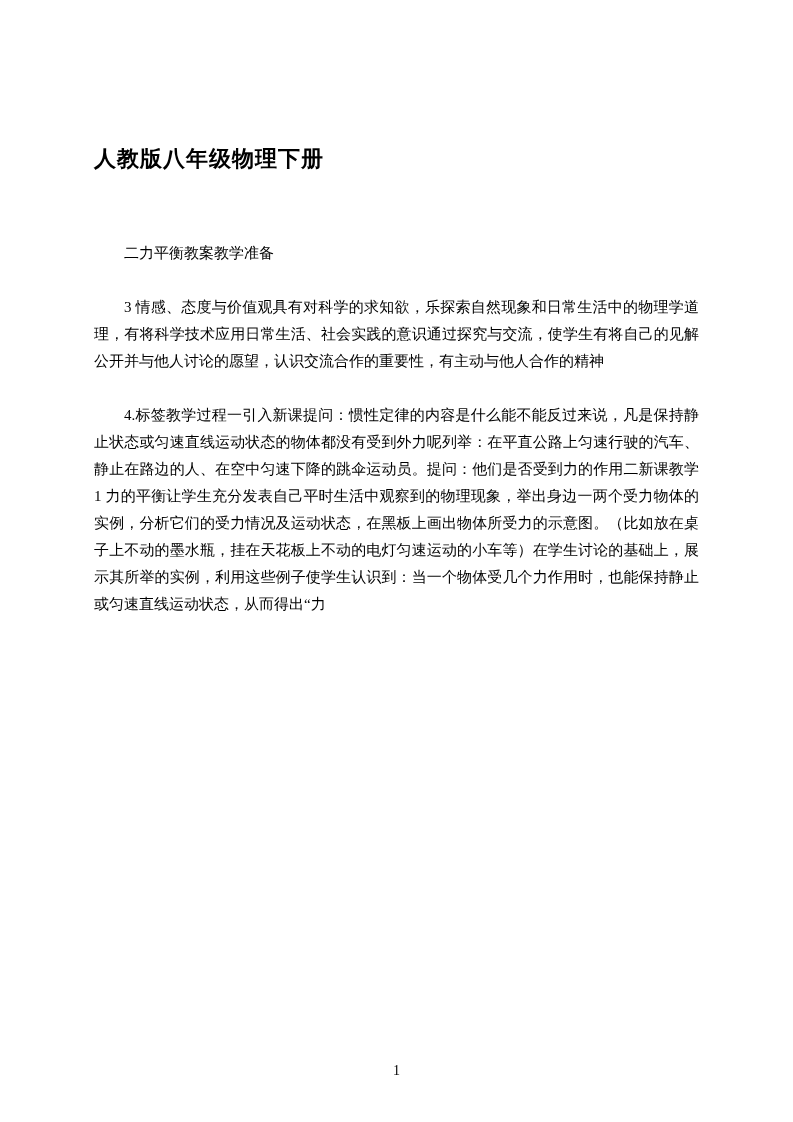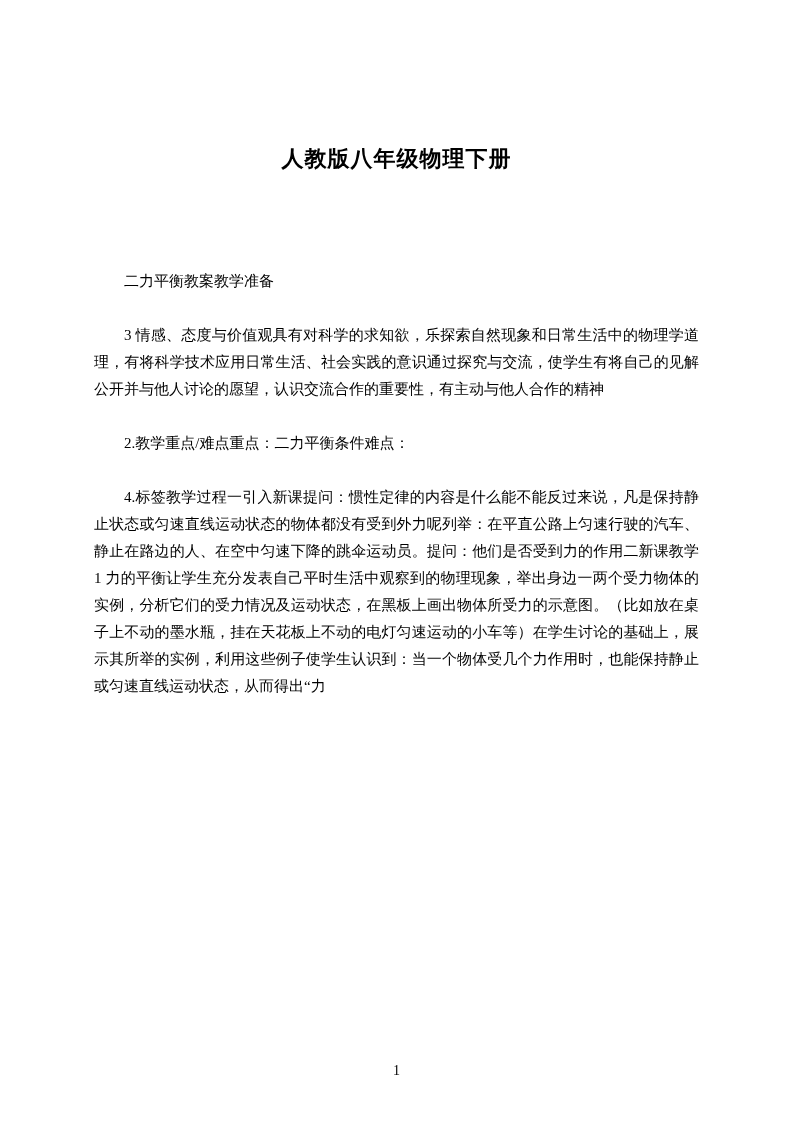--- a/index.html
+++ b/index.html
@@ -14,28 +14,28 @@
     margin: 0 auto;
     background: #ffffff;
     color: #000000;
     font-family: "Liberation Serif", "DejaVu Serif", serif;
     box-sizing: border-box;
     padding: 142px 94px 0 94px;
     overflow: hidden;
   }
   .doc-title {
     margin: 0;
-    text-align: center;
+    text-align: left;
     font-size: 22px;
     line-height: 34px;
     font-weight: bold;
     letter-spacing: 1px;
   }
   .doc-body {
-    margin-top: 92px;
+    margin-top: 64px;
     font-size: 15px;
     line-height: 27px;
     text-align: justify;
     text-justify: inter-ideograph;
   }
   .para {
     margin: 0 0 27px 0;
     text-indent: 2em;
     word-break: break-all;
   }
@@ -52,21 +52,20 @@
 </head>
 <body>
 
 <div class="page">
 
   <h1 class="doc-title">人教版八年级物理下册</h1>
 
   <div class="doc-body">
     <p class="para">二力平衡教案教学准备</p>
     <p class="para">3 情感、态度与价值观具有对科学的求知欲，乐探索自然现象和日常生活中的物理学道理，有将科学技术应用日常生活、社会实践的意识通过探究与交流，使学生有将自己的见解公开并与他人讨论的愿望，认识交流合作的重要性，有主动与他人合作的精神</p>
-    <p class="para">2.教学重点/难点重点：二力平衡条件难点：</p>
     <p class="para">4.标签教学过程一引入新课提问：惯性定律的内容是什么能不能反过来说，凡是保持静止状态或匀速直线运动状态的物体都没有受到外力呢列举：在平直公路上匀速行驶的汽车、静止在路边的人、在空中匀速下降的跳伞运动员。提问：他们是否受到力的作用二新课教学 1 力的平衡让学生充分发表自己平时生活中观察到的物理现象，举出身边一两个受力物体的实例，分析它们的受力情况及运动状态，在黑板上画出物体所受力的示意图。（比如放在桌子上不动的墨水瓶，挂在天花板上不动的电灯匀速运动的小车等）在学生讨论的基础上，展示其所举的实例，利用这些例子使学生认识到：当一个物体受几个力作用时，也能保持静止或匀速直线运动状态，从而得出“力</p>
   </div>
 
   <div class="page-footer">
     <span>1</span>
   </div>
 
 </div>
 
 </body></html>

